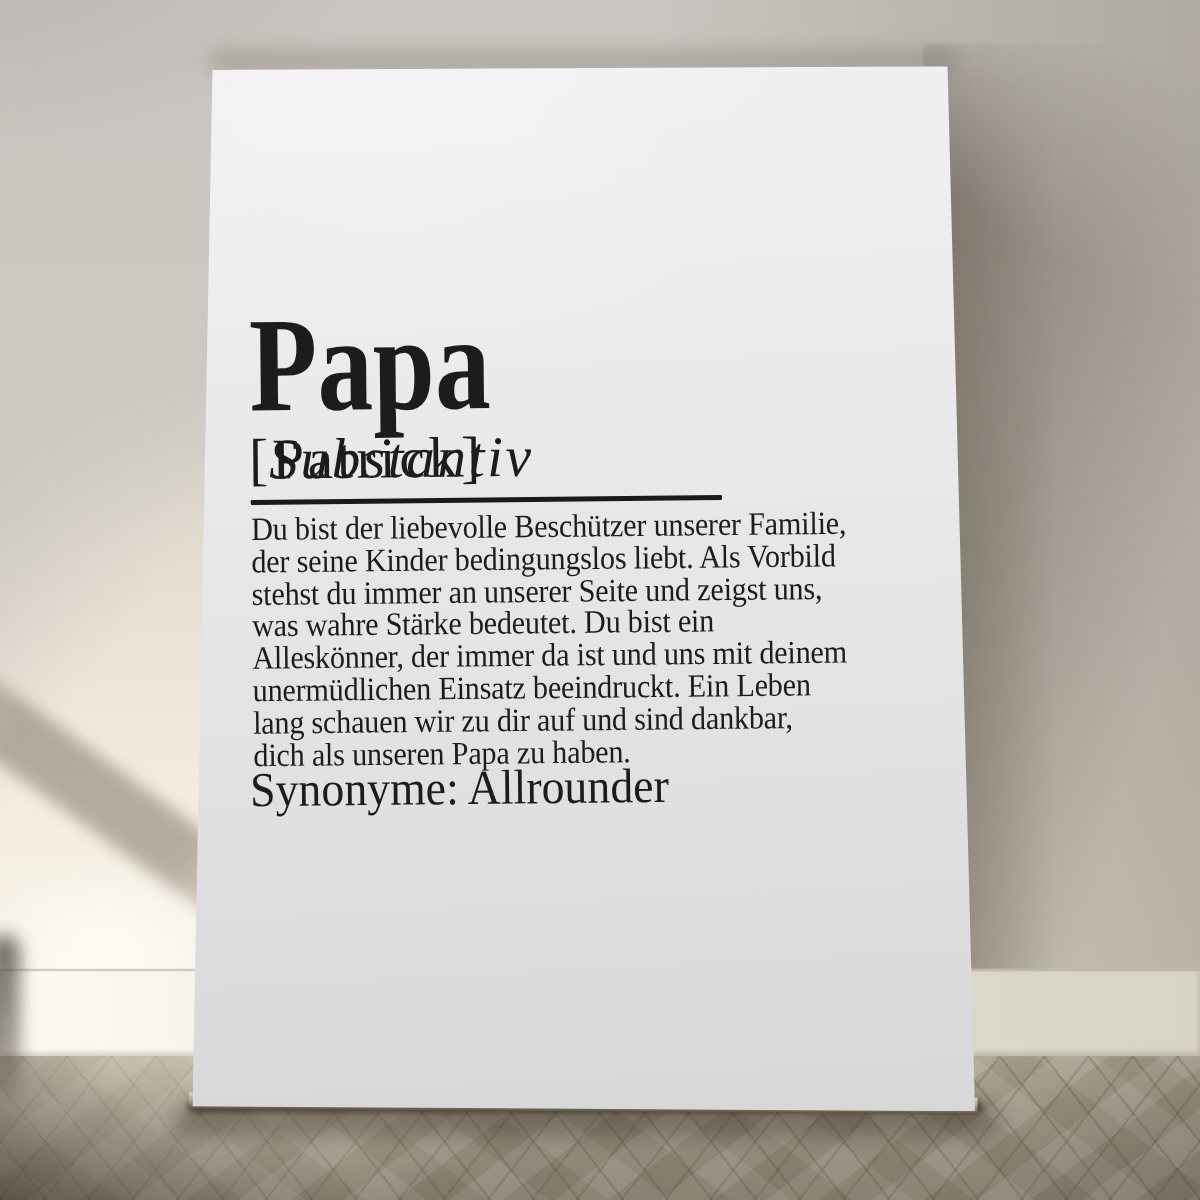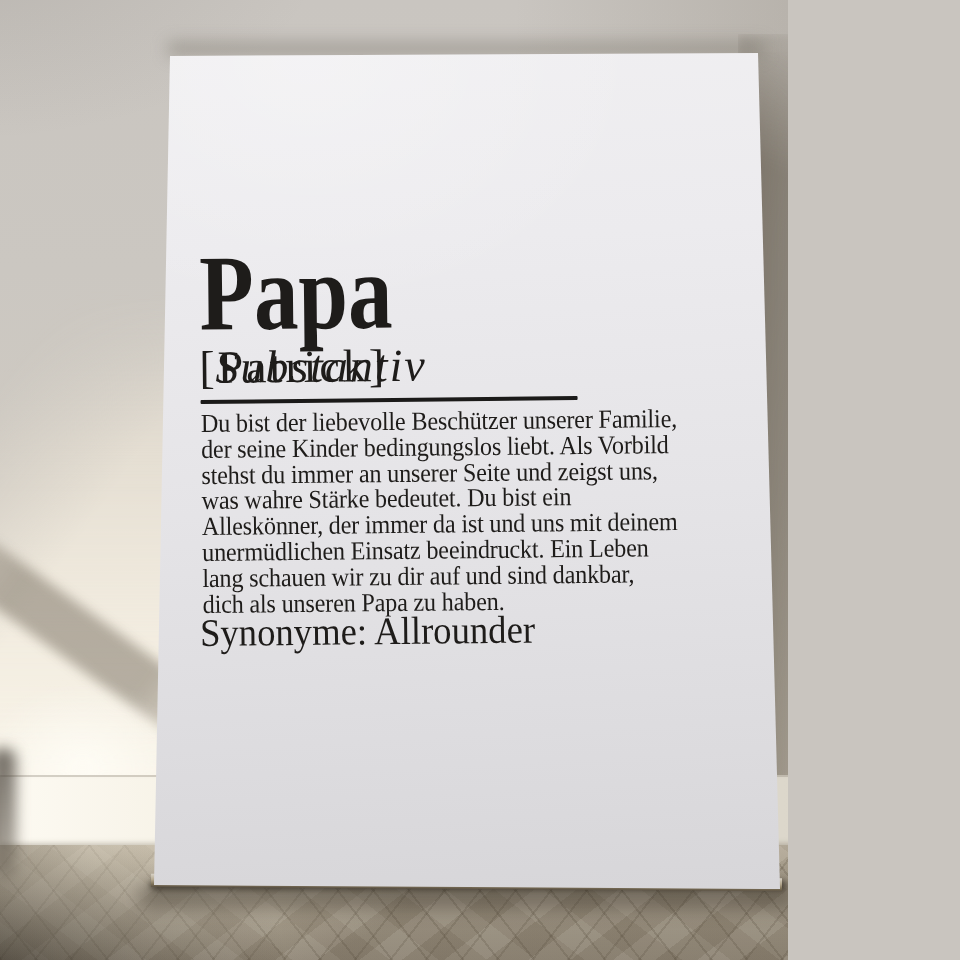--- a/index.html
+++ b/index.html
@@ -1,16 +1,16 @@
 <!DOCTYPE html>
 <html><head>
 <meta charset="utf-8">
 <style>
   html,body{margin:0;padding:0;background:#c9c5bf;}
-  .scene{position:relative;width:788px;height:960px;overflow:hidden;
+  .scene{position:relative;width:960px;height:960px;overflow:hidden;
          font-family:"Liberation Serif","DejaVu Serif",serif;}
   .scene *{position:absolute;}
 
   
   .wall{left:0;top:0;width:960px;height:845px;
     background:
       radial-gradient(620px 320px at -5% -6%, rgba(92,86,78,.14), rgba(92,86,78,0) 60%),
       linear-gradient(92deg, rgba(0,0,0,0) 52%, rgba(108,99,84,.20) 82%, rgba(108,99,84,.30) 100%),
       linear-gradient(180deg,#c9c5c0 0%,#cbc7c1 32%,#cfcac2 58%,#d8d2c7 82%,#ded7cb 100%);}
 

